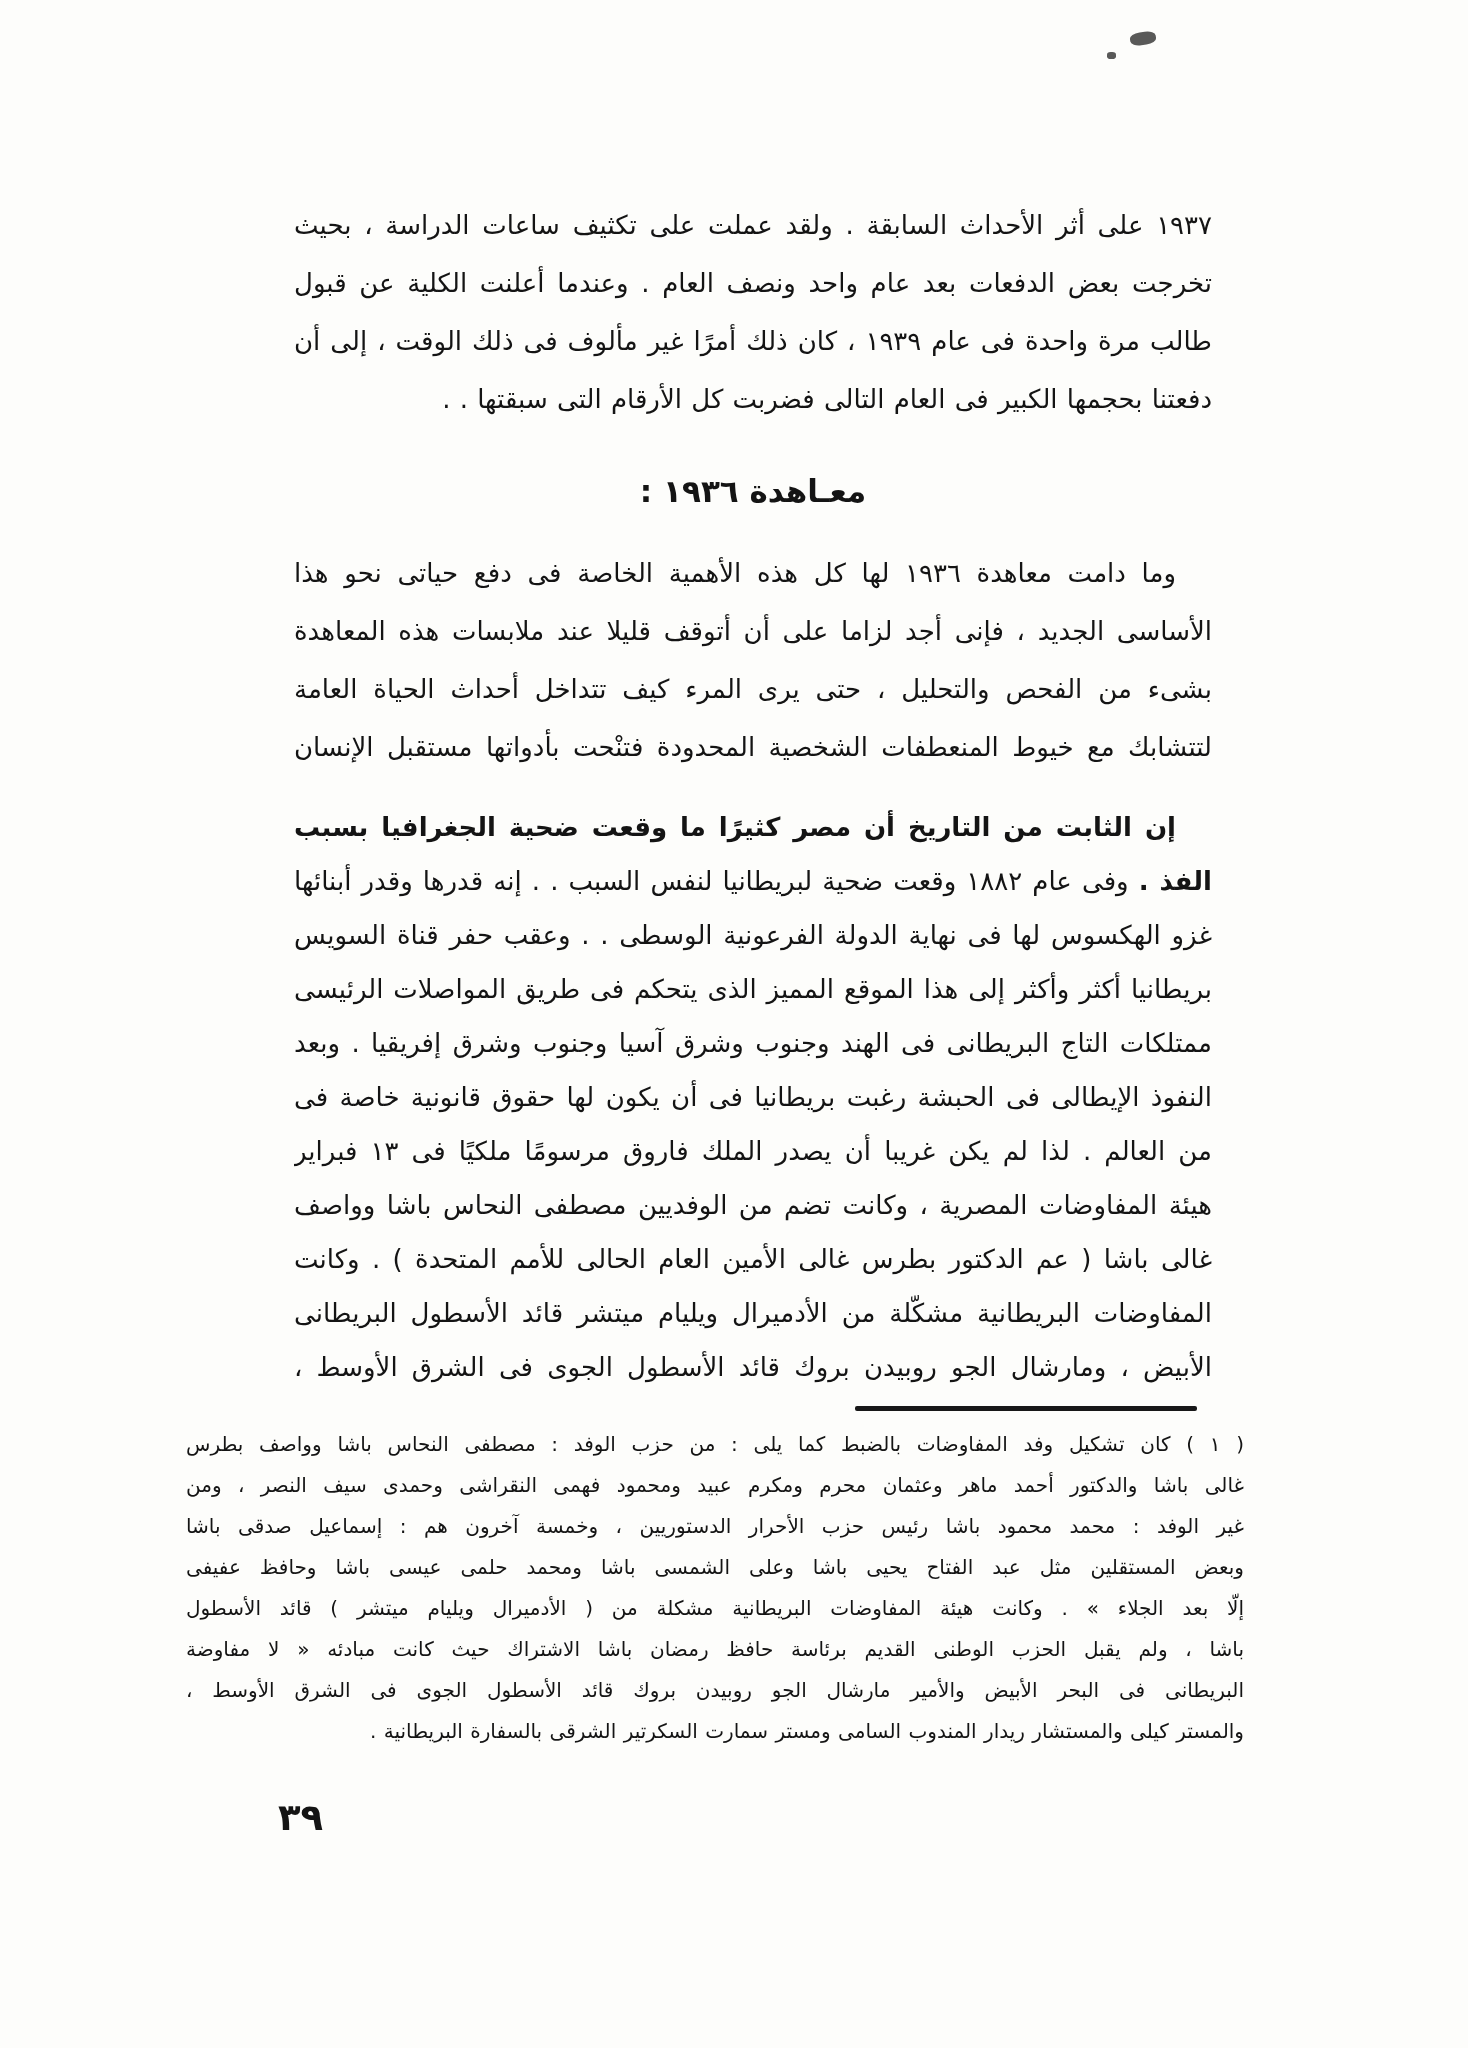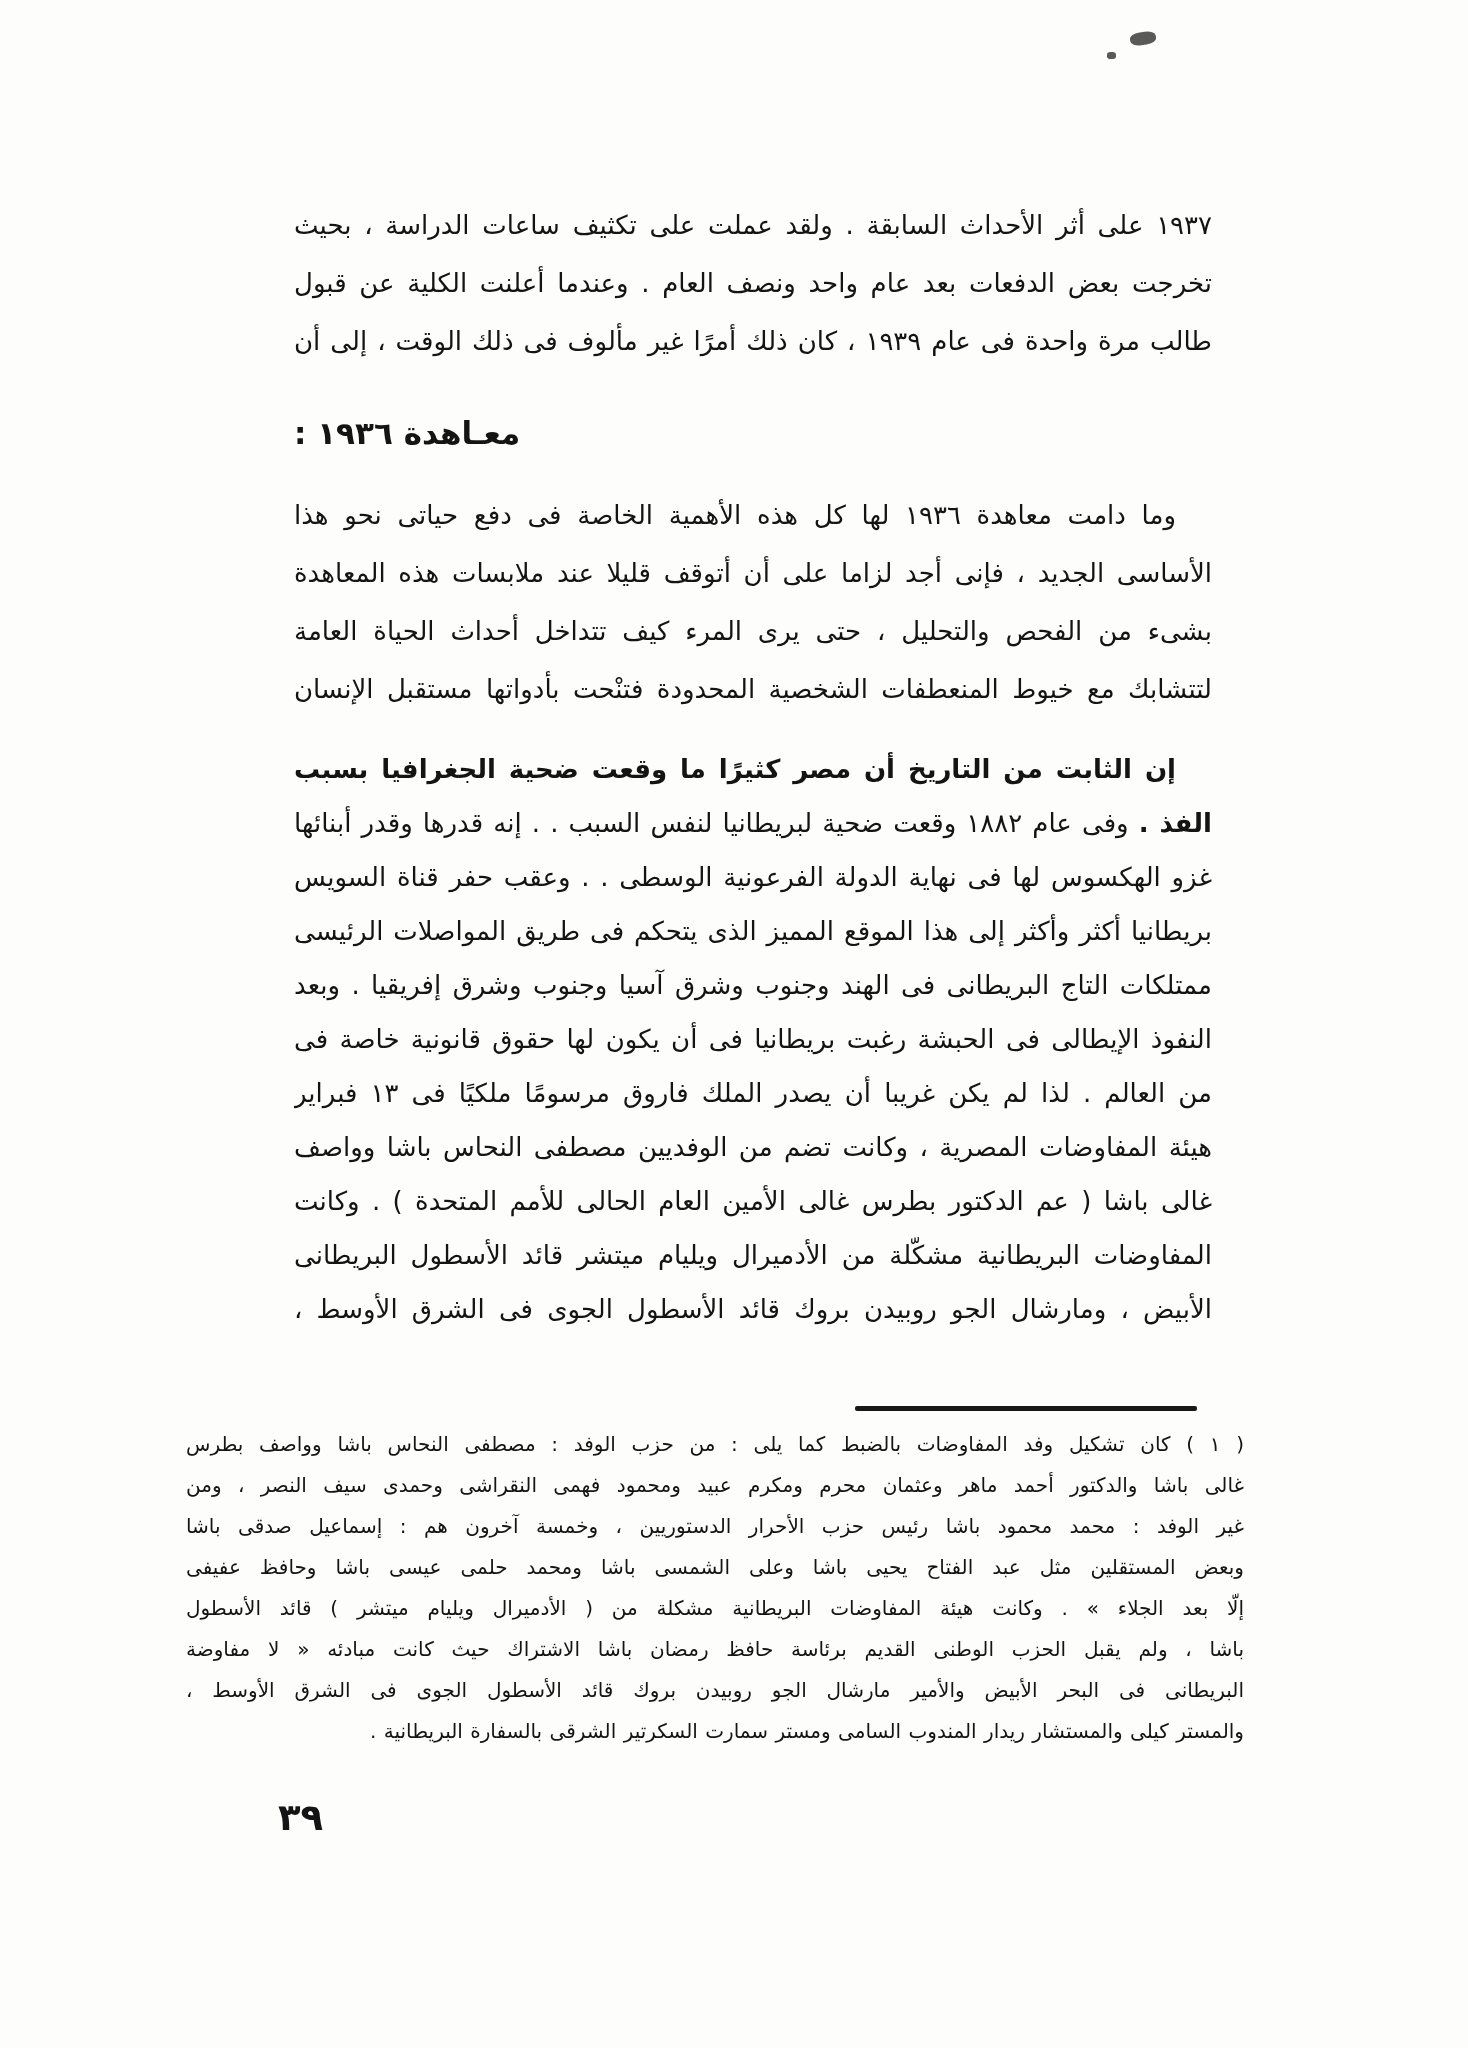--- a/index.html
+++ b/index.html
@@ -32,21 +32,21 @@
   }
   .line.final{
     text-align-last:right;
     -moz-text-align-last:right;
   }
   .line.indent{text-indent:36px;}
   .b{font-weight:bold;}
   .heading{
     font-size:31px;
     font-weight:bold;
-    text-align:left;
+    text-align:center;
     margin:40px 0 30px 0;
     height:46px;
     line-height:46px;
   }
   .p2{margin-bottom:0;}
   .p3{margin-top:24px;}
   .p3 .line{height:54px;line-height:54px;}
   .footnote-rule{
     position:absolute;
     top:1406px;
@@ -86,20 +86,21 @@
 <div class="page">
 
   <span class="speck speck1"></span>
   <span class="speck speck2"></span>
 
   <div class="body-col">
     <div class="paragraph p1">
         <div class="line"><span>١٩٣٧ على أثر الأحداث السابقة . ولقد عملت على تكثيف ساعات الدراسة ، بحيث</span></div>
         <div class="line"><span>تخرجت بعض الدفعات بعد عام واحد ونصف العام . وعندما أعلنت الكلية عن قبول ١٠٠</span></div>
         <div class="line"><span>طالب مرة واحدة فى عام ١٩٣٩ ، كان ذلك أمرًا غير مألوف فى ذلك الوقت ، إلى أن جاء أمر</span></div>
+        <div class="line final"><span>دفعتنا بحجمها الكبير فى العام التالى فضربت كل الأرقام التى سبقتها . .</span></div>
       </div>
 
     <div class="heading">معـاهدة ١٩٣٦ :</div>
 
     <div class="paragraph p2">
         <div class="line indent"><span>وما دامت معاهدة ١٩٣٦ لها كل هذه الأهمية الخاصة فى دفع حياتى نحو هذا المنعطف</span></div>
         <div class="line"><span>الأساسى الجديد ، فإنى أجد لزاما على أن أتوقف قليلا عند ملابسات هذه المعاهدة لأتناولها</span></div>
         <div class="line"><span>بشىء من الفحص والتحليل ، حتى يرى المرء كيف تتداخل أحداث الحياة العامة الكبيرة</span></div>
         <div class="line final"><span>لتتشابك مع خيوط المنعطفات الشخصية المحدودة فتنْحت بأدواتها مستقبل الإنسان وقدره .</span></div>
       </div>

